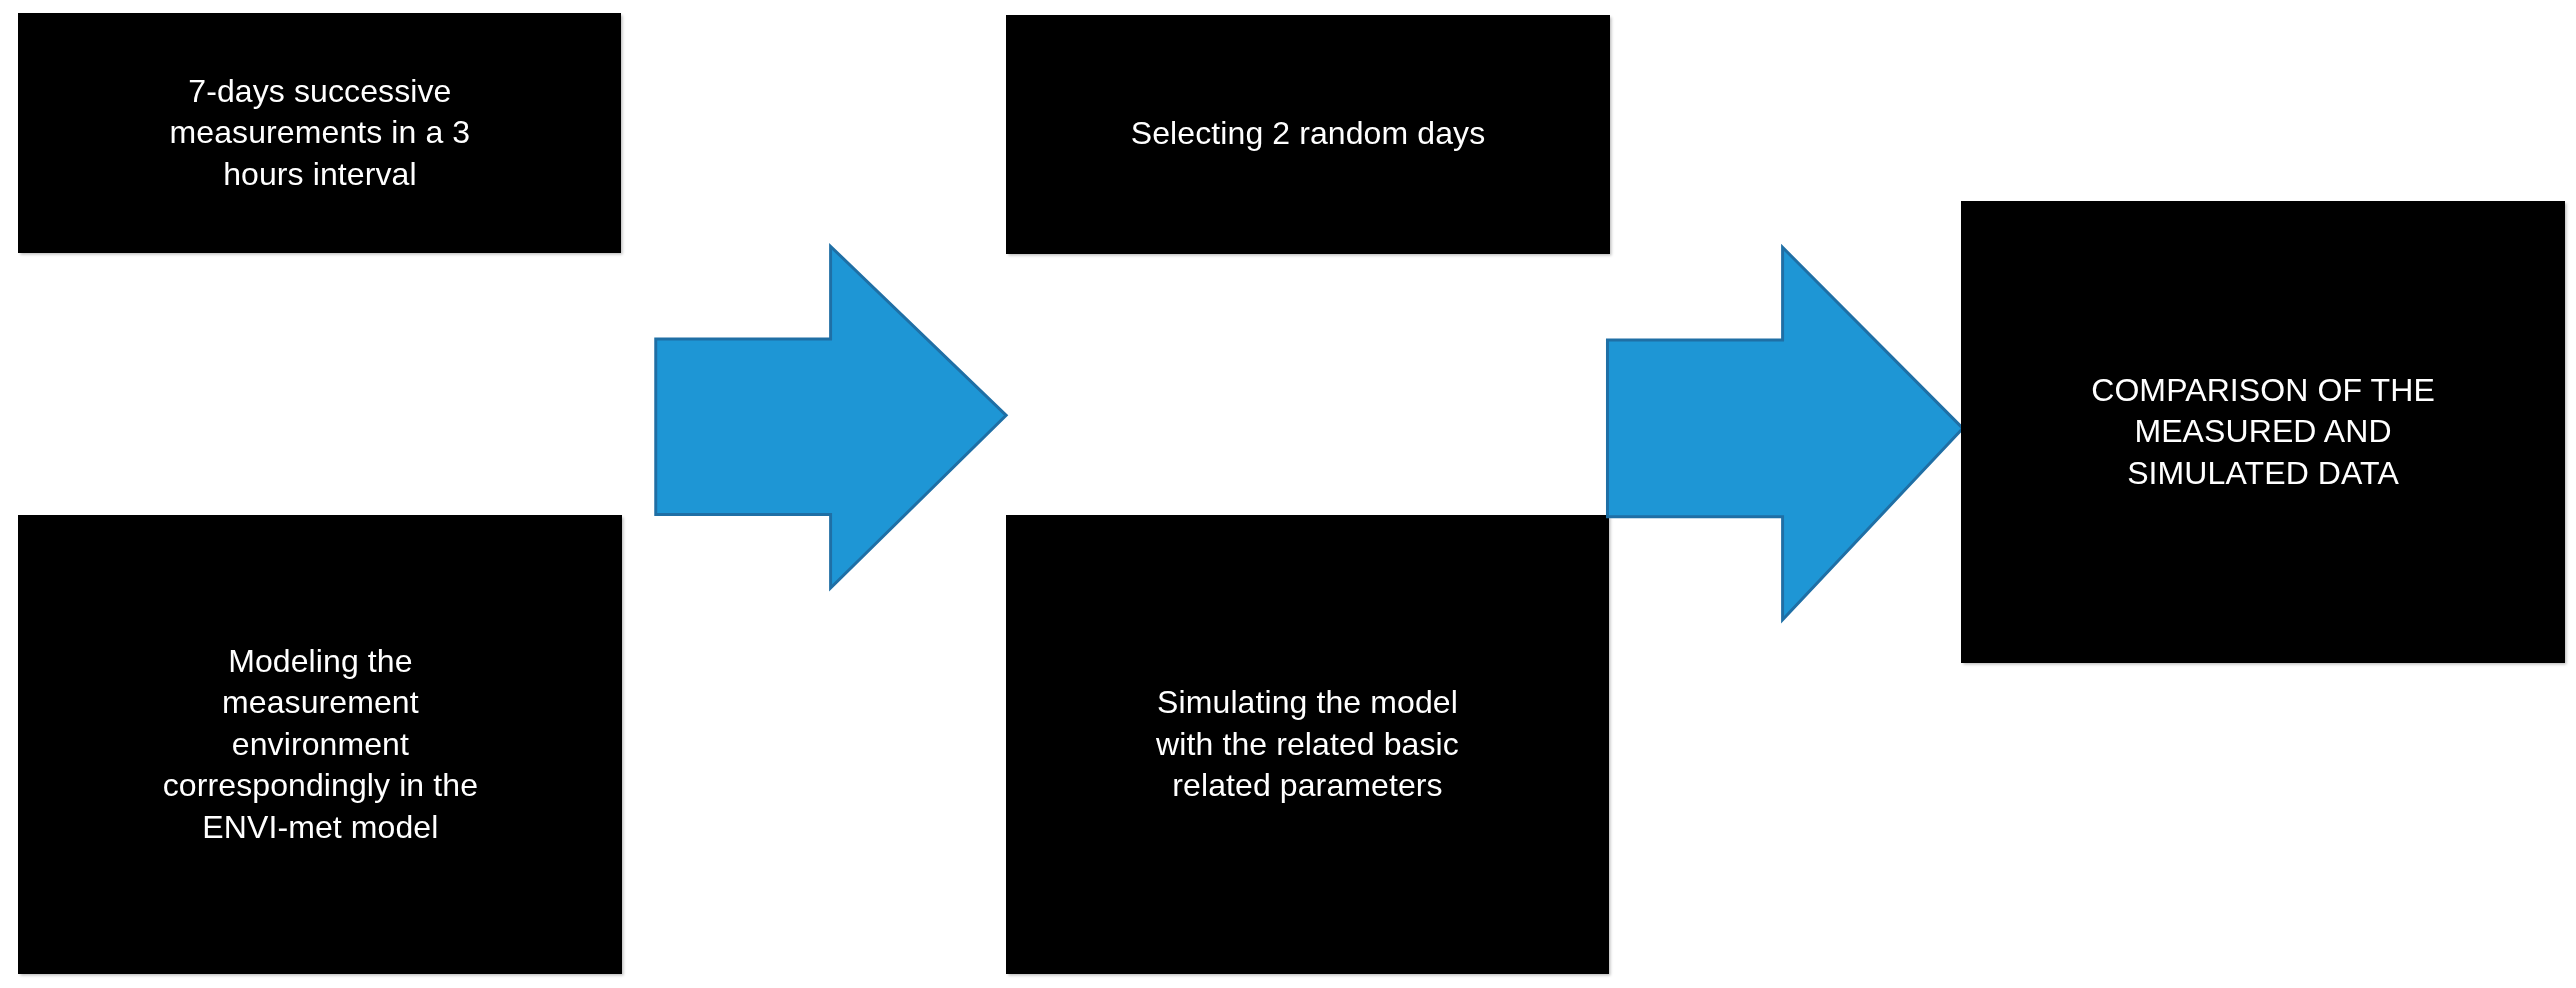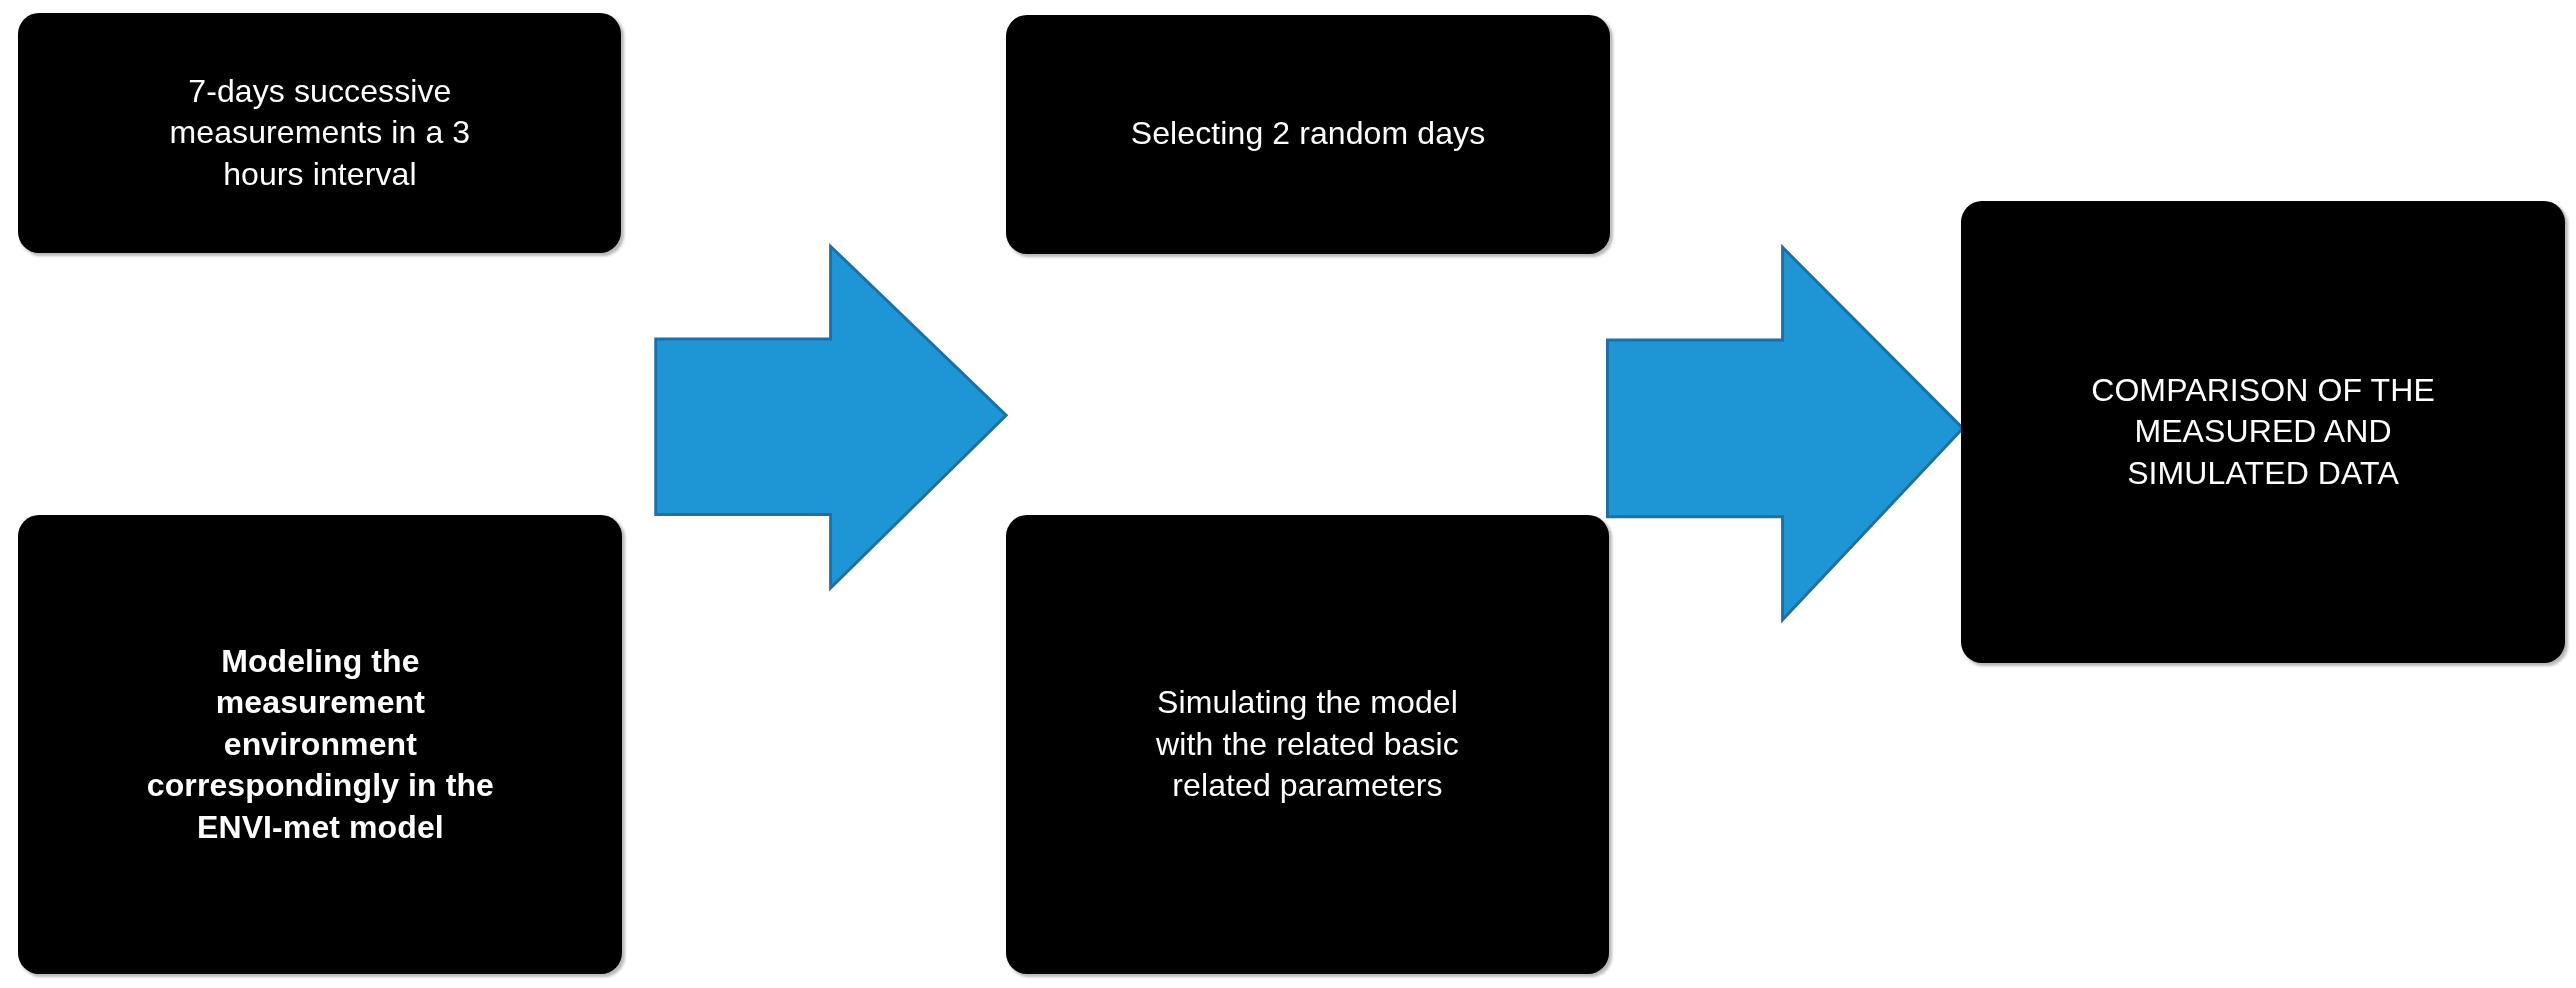--- a/index.html
+++ b/index.html
@@ -21,38 +21,37 @@
     color: #ffffff;
     display: flex;
     align-items: center;
     justify-content: center;
     text-align: center;
     box-sizing: border-box;
     box-shadow: 2.2px 2.2px 2.9px rgba(0,0,0,0.28);
     line-height: 1.30;
     white-space: pre-line;
     letter-spacing: 0.1px;
-    border-radius: 21px;
   }
   .node-text {
     display: block;
     width: 100%;
     white-space: pre-line;
   }
   .arrow {
     position: absolute;
     overflow: visible;
   }
   .arrow svg { display: block; overflow: visible; }
 
   
   #node-measurements { left: 18.4px;   top: 13.2px;   width: 603px;  height: 240px;  font-size: 32px; padding: 0 25px; }
   #node-random-days  { left: 1006px; top: 14.7px;   width: 604px;  height: 239px;  font-size: 32px; padding: 8px 25px; }
   #node-comparison   { left: 1961px; top: 201px;  width: 604px;  height: 462px;  font-size: 32px; padding: 0 38px; }
-  #node-modeling     { left: 18.4px;   top: 515px;  width: 604px;  height: 459px;  font-size: 32px; padding: 0 22px; font-weight: bold; }
+  #node-modeling     { left: 18.4px;   top: 515px;  width: 604px;  height: 459px;  font-size: 32px; padding: 0 22px; }
   #node-simulating   { left: 1006px; top: 515px;  width: 603px;  height: 459px;  font-size: 32px; padding: 5px 34px; }
 
   #arrow-one { left: 651px;  top: 239px; width: 368px; height: 360px; }
   #arrow-two { left: 1603px; top: 240px; width: 368px; height: 390px; }
 </style>
 </head>
 <body>
 
 <div id="canvas">
 

